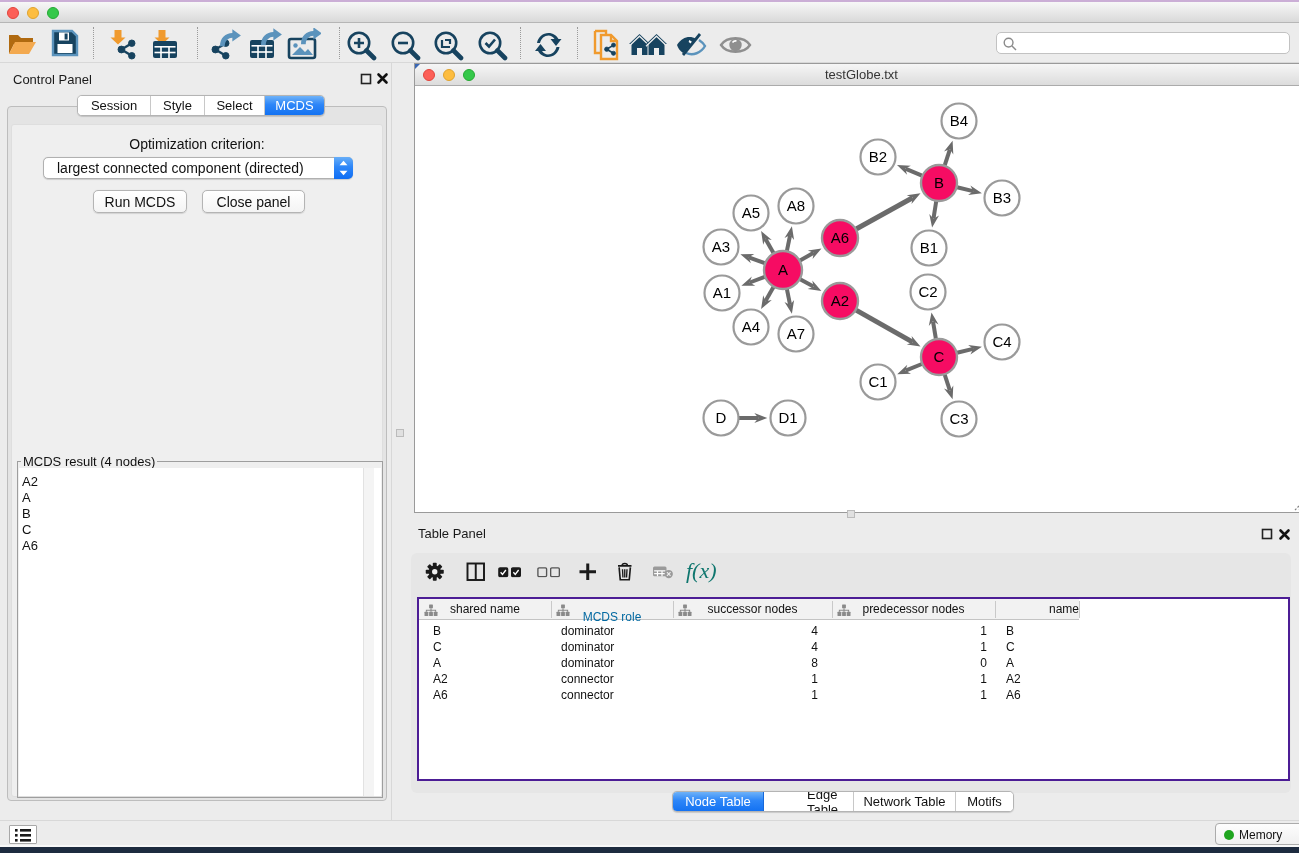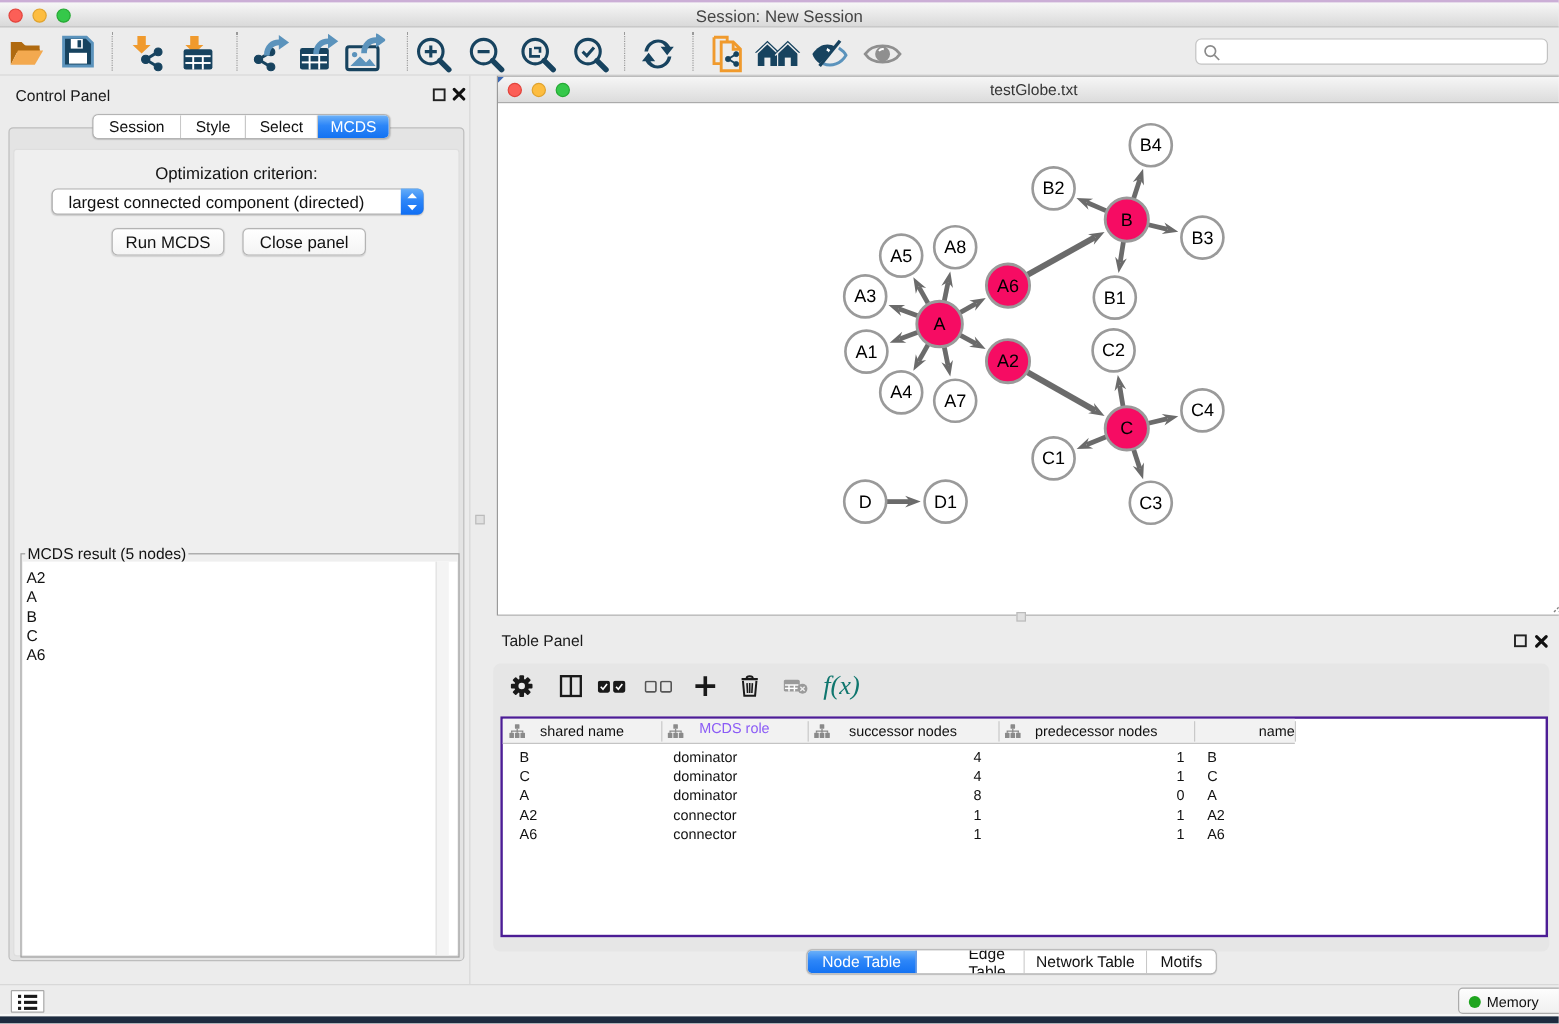--- a/index.html
+++ b/index.html
@@ -16,21 +16,20 @@
   box-shadow:0 0.5px 1px rgba(0,0,0,.12); }
 .icon { position:absolute; }
 .hdr-sep { position:absolute; top:2px; height:17px; width:1px; background:#c9c9c9; }
 </style></head><body>
 
 <div class="abs" style="left:0;top:0;width:1299px;height:3px;background:#cbaed6;"></div>
 <div class="abs" style="left:0;top:2px;width:1299px;height:21px;background:linear-gradient(#f7f7f7,#d9d9d9);border-bottom:1px solid #b6b6b6;">
 <div class="tl" style="left:7px;background:#fc5f57;border:0.5px solid #e2443c;"></div>
 <div class="tl" style="left:27px;background:#fdbd40;border:0.5px solid #e0a32e;"></div>
 <div class="tl" style="left:47px;background:#35c84a;border:0.5px solid #26a934;"></div>
-<div class="abs" style="left:0;width:100%;top:3px;text-align:center;font-size:14px;color:#454545;">Session: New Session</div>
 </div>
 <div class="abs" style="left:0;top:23px;width:1299px;height:40px;background:#ececec;">
 <div class="icon" style="left:6px;top:5px;"><svg width="31" height="30" viewBox="0 0 31 30" style="">
         <path d="M3 7 L12 7 L15 10 L27 10 L27 16 L8 16 Z" fill="#b06a10"></path>
         <path d="M3 7 L3 26 L8 16 L27 16 L27 13" fill="#b06a10" stroke="none"></path>
         <path d="M3 26 L9 14 L30 14 L23 26 Z" fill="#f3a94f"></path>
       </svg></div>
 <div class="icon" style="left:50px;top:5px;"><svg width="30" height="30" viewBox="0 0 30 30" style="">
         <path d="M3 3 L22 3 L27 8 L27 27 L3 27 Z" fill="#17435f" stroke="#5b93bc" stroke-width="2.4"></path>
         <rect x="9" y="4.5" width="10" height="8" fill="#fff"></rect>
@@ -183,21 +182,21 @@
 <div class="abs" style="left:43px;top:157px;width:310px;height:22px;background:#fff;border:1px solid #b0b0b0;border-radius:5px;box-shadow:0 0.5px 1px rgba(0,0,0,.15);">
     <div class="abs" style="left:13px;top:2px;font-size:14px;color:#111;">largest connected component (directed)</div>
     <div class="abs" style="right:-1px;top:-1px;width:19px;height:22px;background:linear-gradient(#67aef8,#2d86f8 45%,#0f6ef4);border-radius:0 5px 5px 0;"><svg width="19" height="22" viewBox="0 0 19 22">
         <path d="M5.5 8.2 L9.5 3.8 L13.5 8.2 Z" fill="#fff"></path>
         <path d="M5.5 13.8 L9.5 18.2 L13.5 13.8 Z" fill="#fff"></path>
       </svg></div>
   </div>
 <div class="btn abs" style="left:93px;top:190px;width:94px;height:23px;">Run MCDS</div>
 <div class="btn abs" style="left:202px;top:190px;width:103px;height:23px;">Close panel</div>
 <div class="abs" style="left:17px;top:461px;width:366px;height:337px;border:1px solid #9e9e9e;"></div>
-<div class="abs" style="left:21px;top:454px;font-size:13px;color:#111;background:#efefef;padding:0 2px;">MCDS result (5 nodes)</div>
+<div class="abs" style="left:21px;top:454px;font-size:13px;color:#111;background:#efefef;padding:0 2px;">MCDS result (4 nodes)</div>
 <div class="abs" style="left:19px;top:468px;width:362px;height:328px;background:#fff;"></div>
 <div class="abs" style="left:363px;top:468px;width:11px;height:328px;background:#f4f4f4;border-left:1px solid #e2e2e2;"></div>
 <div class="abs" style="left:22px;top:474px;font-size:13px;color:#111;line-height:16px;">A2<br>A<br>B<br>C<br>A6</div>
 <div class="abs" style="left:391px;top:63px;width:1px;height:757px;background:#d8d8d8;"></div>
 <div class="abs" style="left:0;top:62px;width:1299px;height:1px;background:#d8d8d8;"></div>
 <div class="abs" style="left:403px;top:63px;width:895px;height:450px;border:1px solid #9a9a9a;background:#fff;margin-left:11px;">
 <div class="abs" style="left:0;top:0;width:893px;height:22px;background:linear-gradient(#f6f6f6,#dcdcdc);border-bottom:1px solid #ababab;">
 <div class="tl" style="left:8px;top:5px;background:#fc5f57;border:0.5px solid #e2443c;"></div>
 <div class="tl" style="left:28px;top:5px;background:#fdbd40;border:0.5px solid #e0a32e;"></div>
 <div class="tl" style="left:48px;top:5px;background:#35c84a;border:0.5px solid #26a934;"></div>
@@ -384,21 +383,21 @@
 <div class="abs" style="left:132px;top:0;width:122px;height:21px;">
 <div class="abs" style="left:5px;top:4px;"><svg width="14" height="13" viewBox="0 0 14 13" style="">
             <g fill="#8a8a8a">
               <rect x="5.1" y="0.5" width="3.8" height="3.8" rx="0.5"></rect>
               <rect x="0.5" y="7.7" width="3.8" height="4.3" rx="0.5"></rect>
               <rect x="5.1" y="7.7" width="3.8" height="4.3" rx="0.5"></rect>
               <rect x="9.7" y="7.7" width="3.8" height="4.3" rx="0.5"></rect>
               <path d="M7 4.3 L7 7.7 M2.4 7.7 L2.4 6.2 L11.6 6.2 L11.6 7.7" stroke="#8a8a8a" stroke-width="1.1" fill="none"></path>
             </g>
           </svg></div>
-<div class="abs" style="left:0;top:1px;width:100%;text-align:center;font-size:12px;color:#8b5cf6;">MCDS role</div>
+<div class="abs" style="left:0;top:11px;width:100%;text-align:center;font-size:12px;color:#0369a1;">MCDS role</div>
 <div class="hdr-sep" style="left:0;"></div>
 </div>
 <div class="abs" style="left:254px;top:0;width:159px;height:21px;">
 <div class="abs" style="left:5px;top:4px;"><svg width="14" height="13" viewBox="0 0 14 13" style="">
             <g fill="#8a8a8a">
               <rect x="5.1" y="0.5" width="3.8" height="3.8" rx="0.5"></rect>
               <rect x="0.5" y="7.7" width="3.8" height="4.3" rx="0.5"></rect>
               <rect x="5.1" y="7.7" width="3.8" height="4.3" rx="0.5"></rect>
               <rect x="9.7" y="7.7" width="3.8" height="4.3" rx="0.5"></rect>
               <path d="M7 4.3 L7 7.7 M2.4 7.7 L2.4 6.2 L11.6 6.2 L11.6 7.7" stroke="#8a8a8a" stroke-width="1.1" fill="none"></path>

